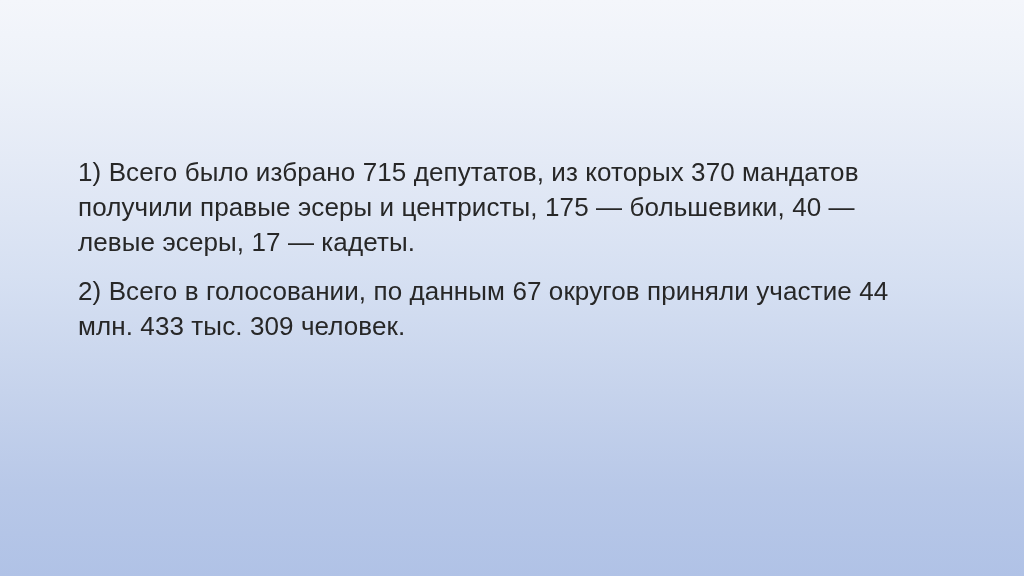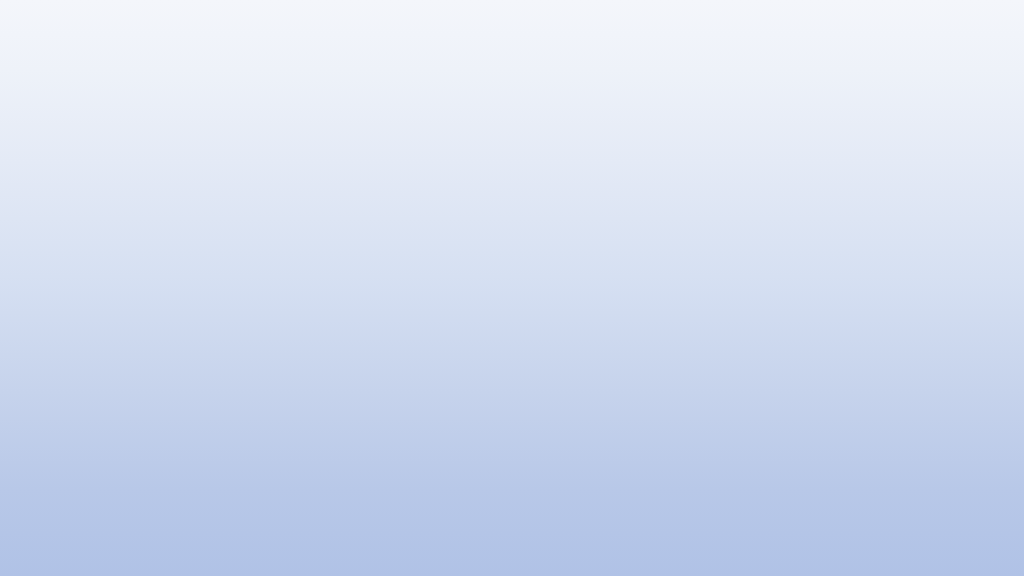--- a/index.html
+++ b/index.html
@@ -67,17 +67,19 @@
   }
 </style>
 </head>
 <body>
 
 <div class="slide">
 
 
   <div class="body-block">
 
+    <p class="body-para">1) Всего было избрано 715 депутатов, из которых 370 мандатов получили правые эсеры и центристы, 175 — большевики, 40 — левые эсеры, 17 — кадеты.</p>
 
+    <p class="body-para">2) Всего в голосовании, по данным 67 округов приняли участие 44 млн. 433 тыс. 309 человек.</p>
 
   </div>
 
 </div>
 
 </body></html>

